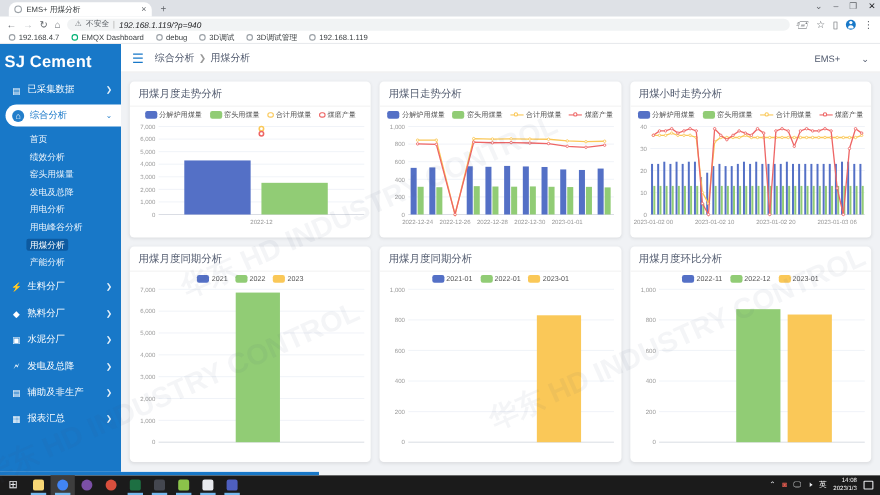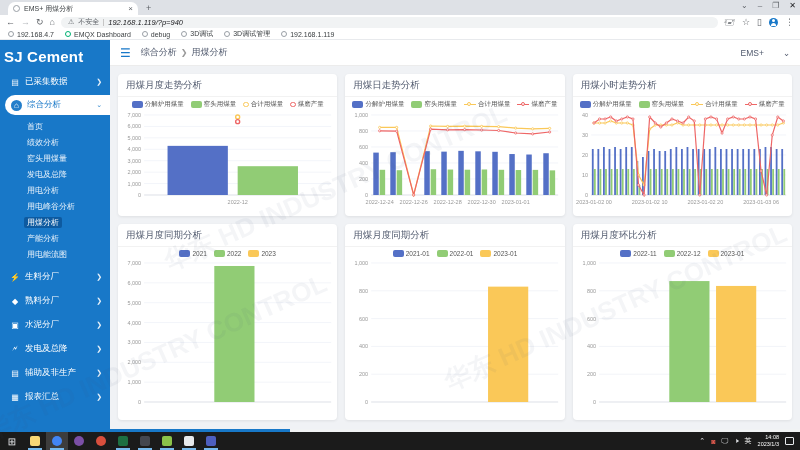--- a/index.html
+++ b/index.html
@@ -187,21 +187,20 @@
 
     <div class="submenu-item"><span class="sub-label">用电分析</span></div>
 
     <div class="submenu-item"><span class="sub-label">用电峰谷分析</span></div>
 
     <div class="submenu-item active"><span class="sub-label">用煤分析</span></div>
 
     <div class="submenu-item"><span class="sub-label">产能分析</span></div>
 
 
-    <div class="submenu-item"><span class="sub-label">用电能流图</span></div>
   </div>
 
     <div id="sidebar-sections">
     <div class="section-item">
       <span class="mi-icon">⚡</span>
       <span>生料分厂</span>
       <span class="chev">❯</span>
     </div>
 
     <div class="section-item">

